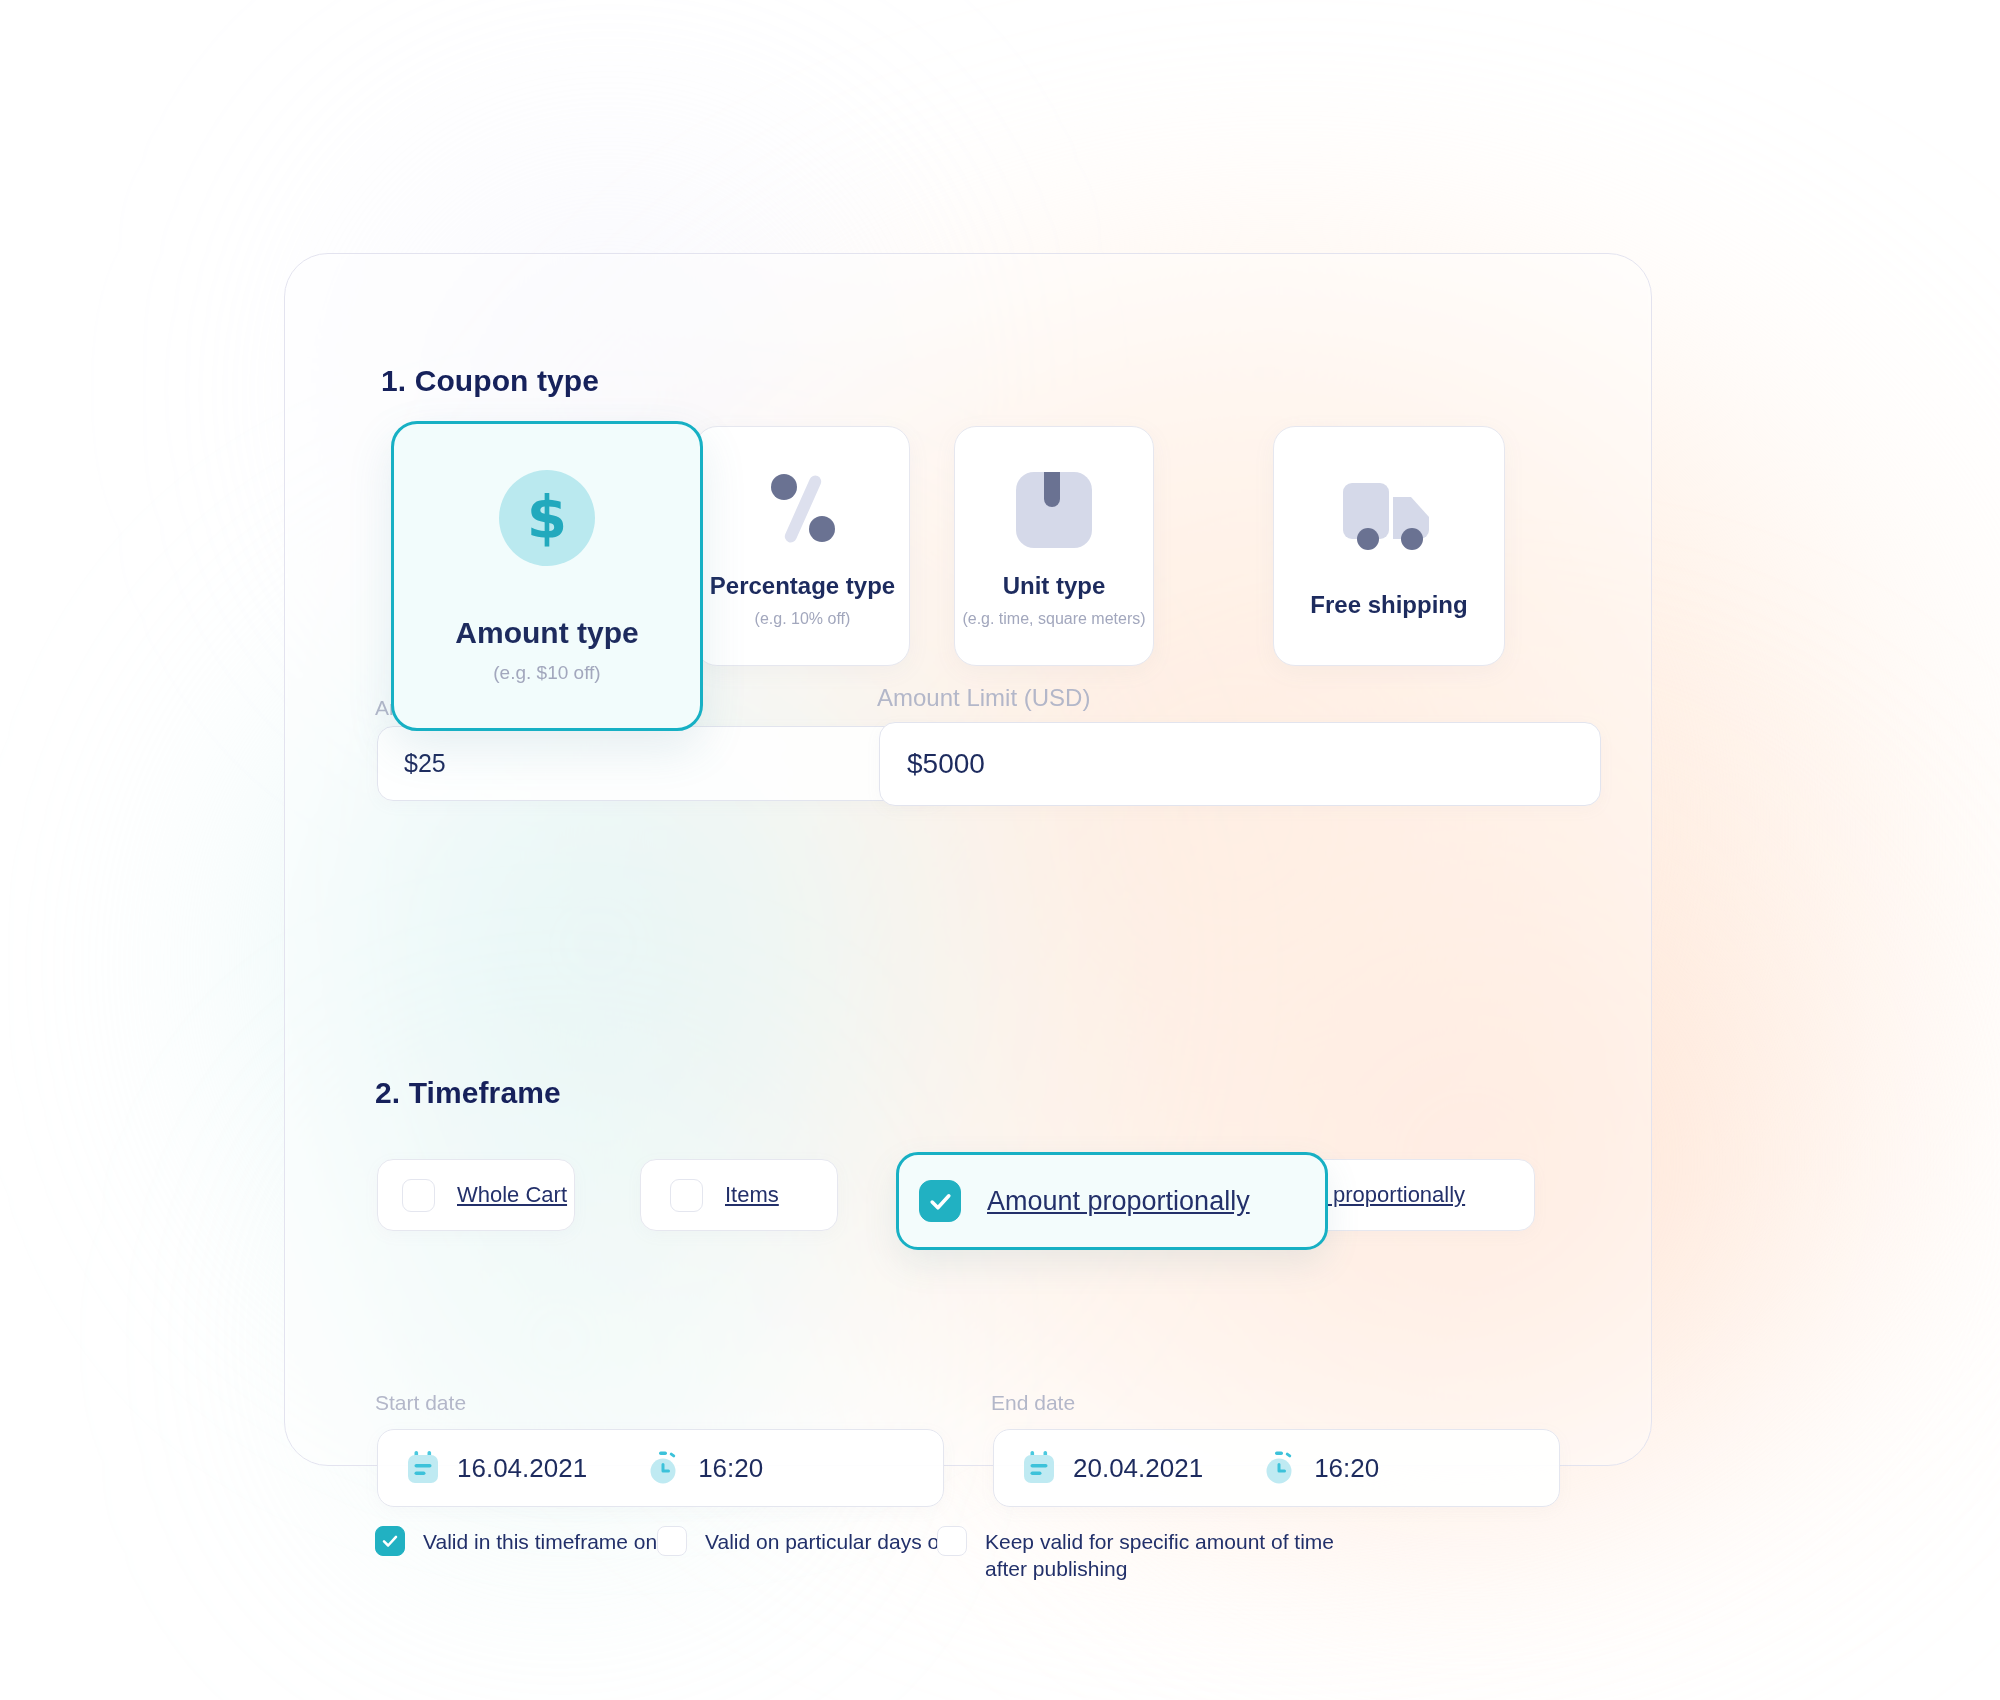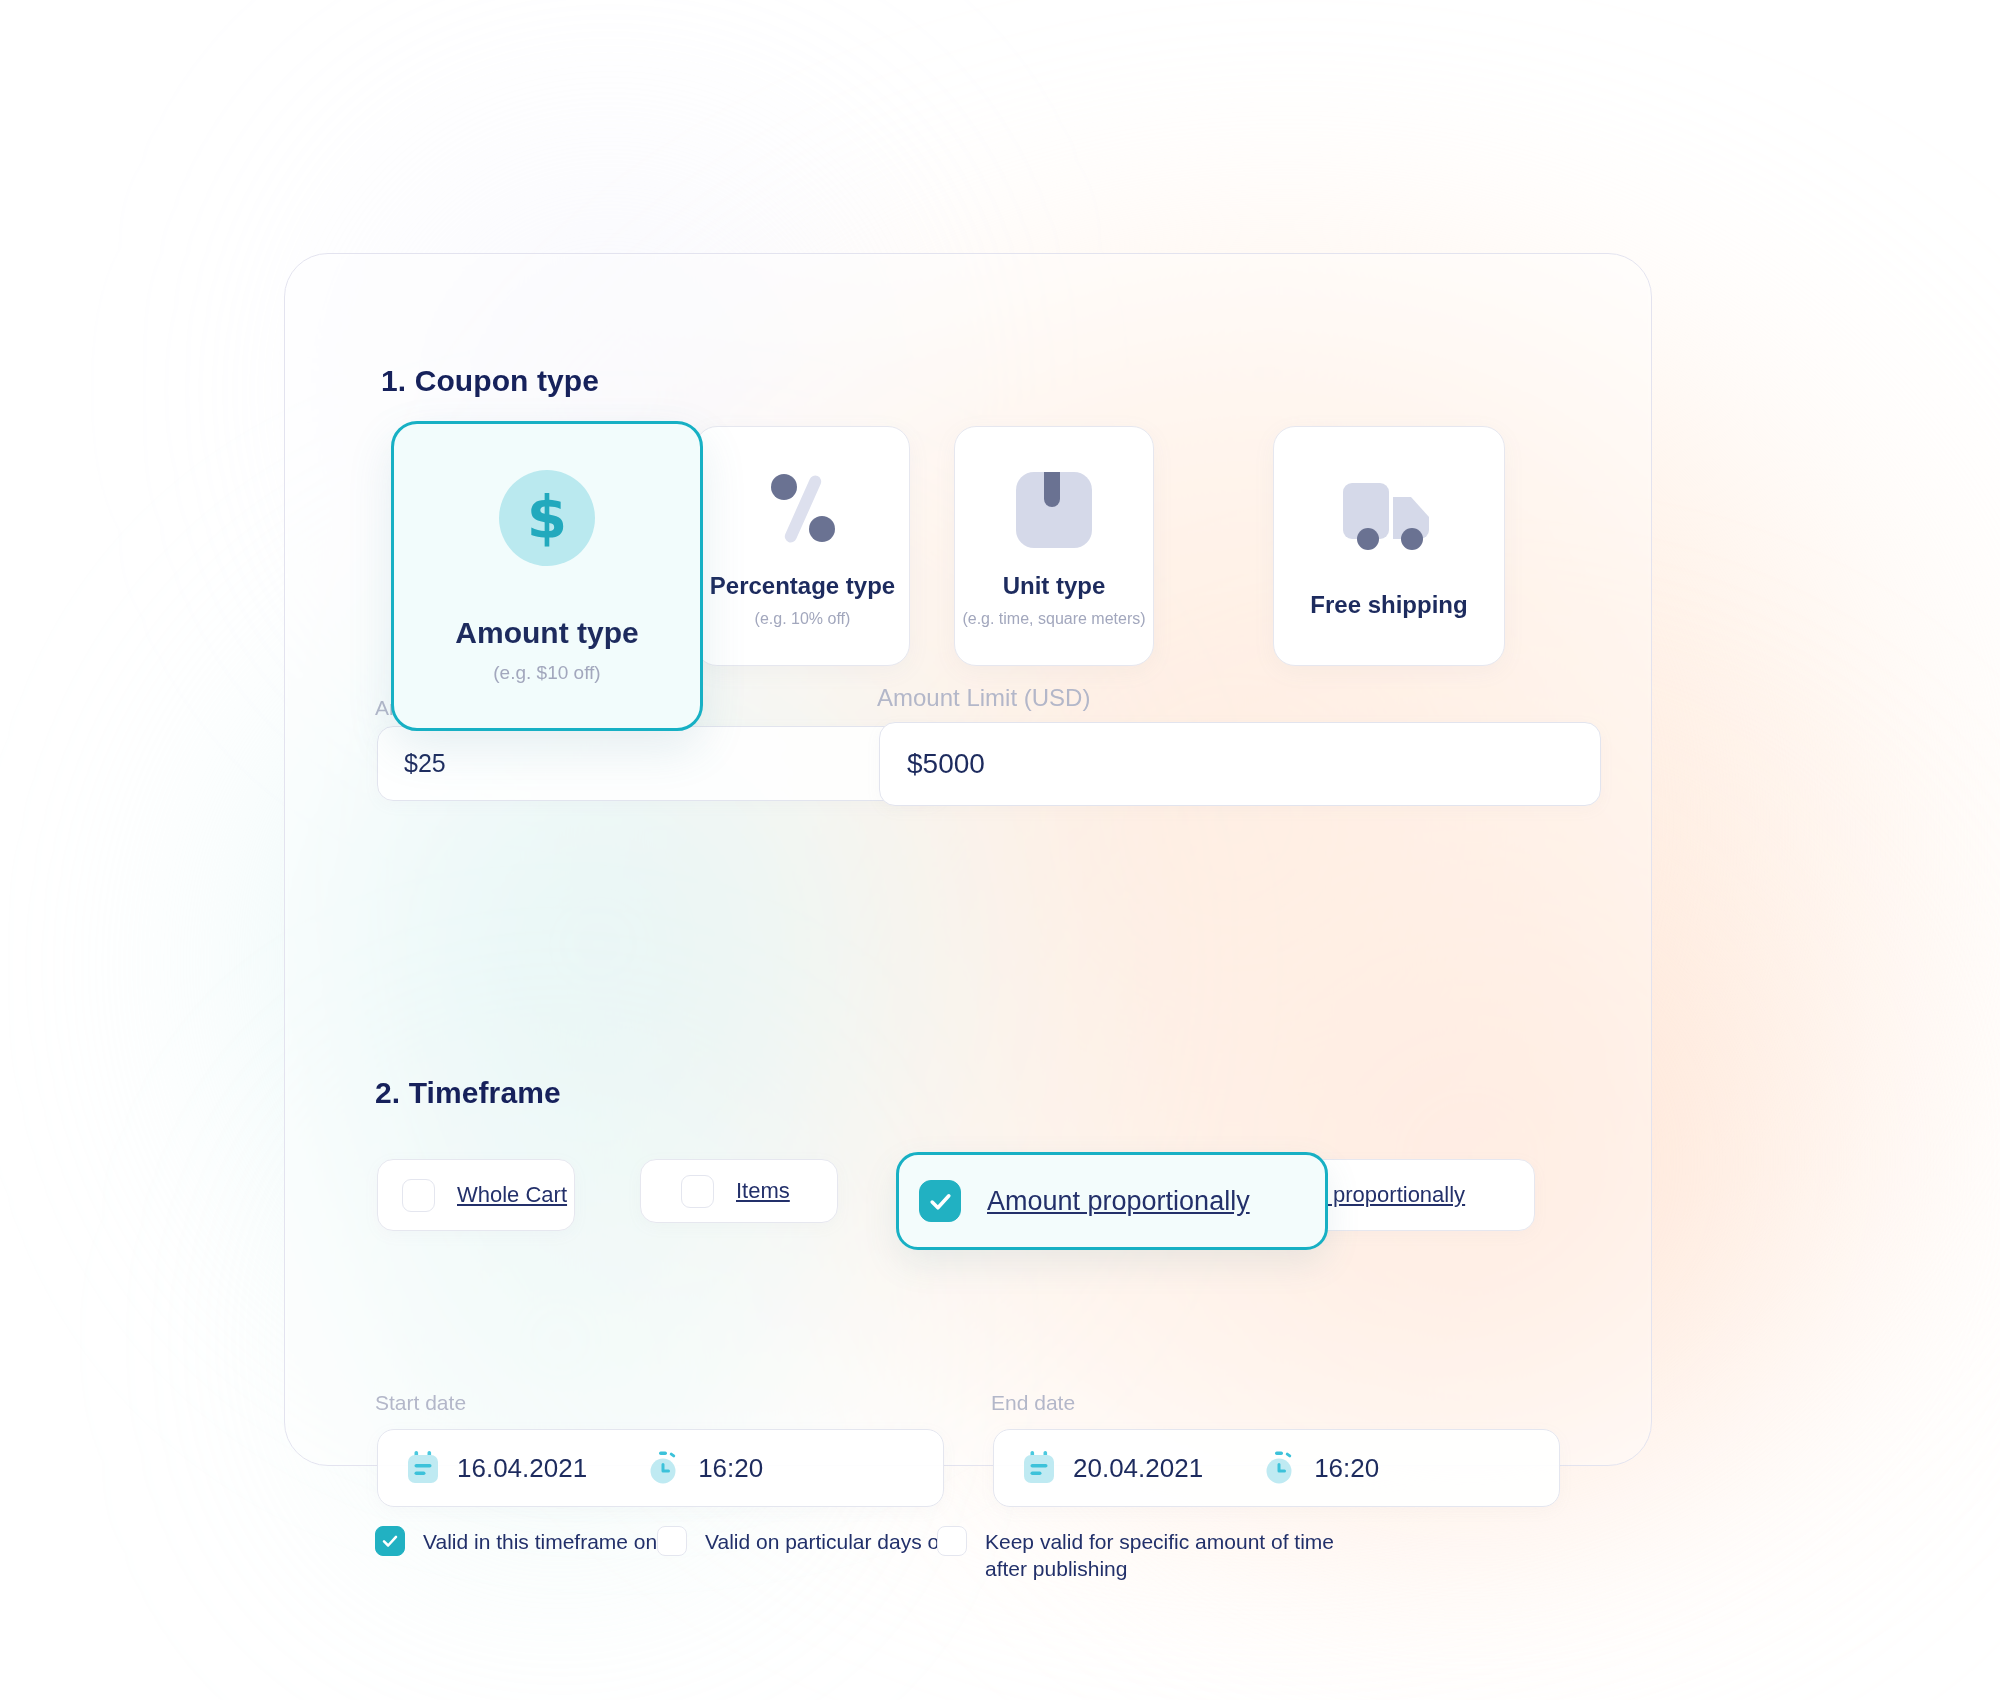--- a/index.html
+++ b/index.html
@@ -221,21 +221,21 @@
     flex: none;
     display: flex; align-items: center; justify-content: center;
   }
   .cb.checked {
     background: #21b1c2;
     border-color: #21b1c2;
   }
   .cb .tick { width: 19px; height: 19px; display: block; }
 
   #pill-whole-cart { left: 92px; top: 905px; width: 198px; height: 72px; padding-left: 24px; gap: 22px; }
-  #pill-items      { left: 355px; top: 905px; width: 198px; height: 64px; padding-left: 40px; gap: 22px; }
+  #pill-items      { left: 355px; top: 905px; width: 198px; height: 72px; padding-left: 29px; gap: 22px; }
   #pill-quantity   { left: 880px; top: 905px; width: 370px; height: 72px; padding-left: 24px; gap: 22px; }
   #pill-amount-prop {
     left: 611px; top: 898px; width: 432px; height: 98px;
     padding-left: 20px; gap: 26px;
     border: 3.4px solid #17b0c4;
     border-radius: 22px;
     background: #f3fcfc;
     box-shadow: 0 14px 34px rgba(80,140,160,0.12);
     z-index: 7;
   }

